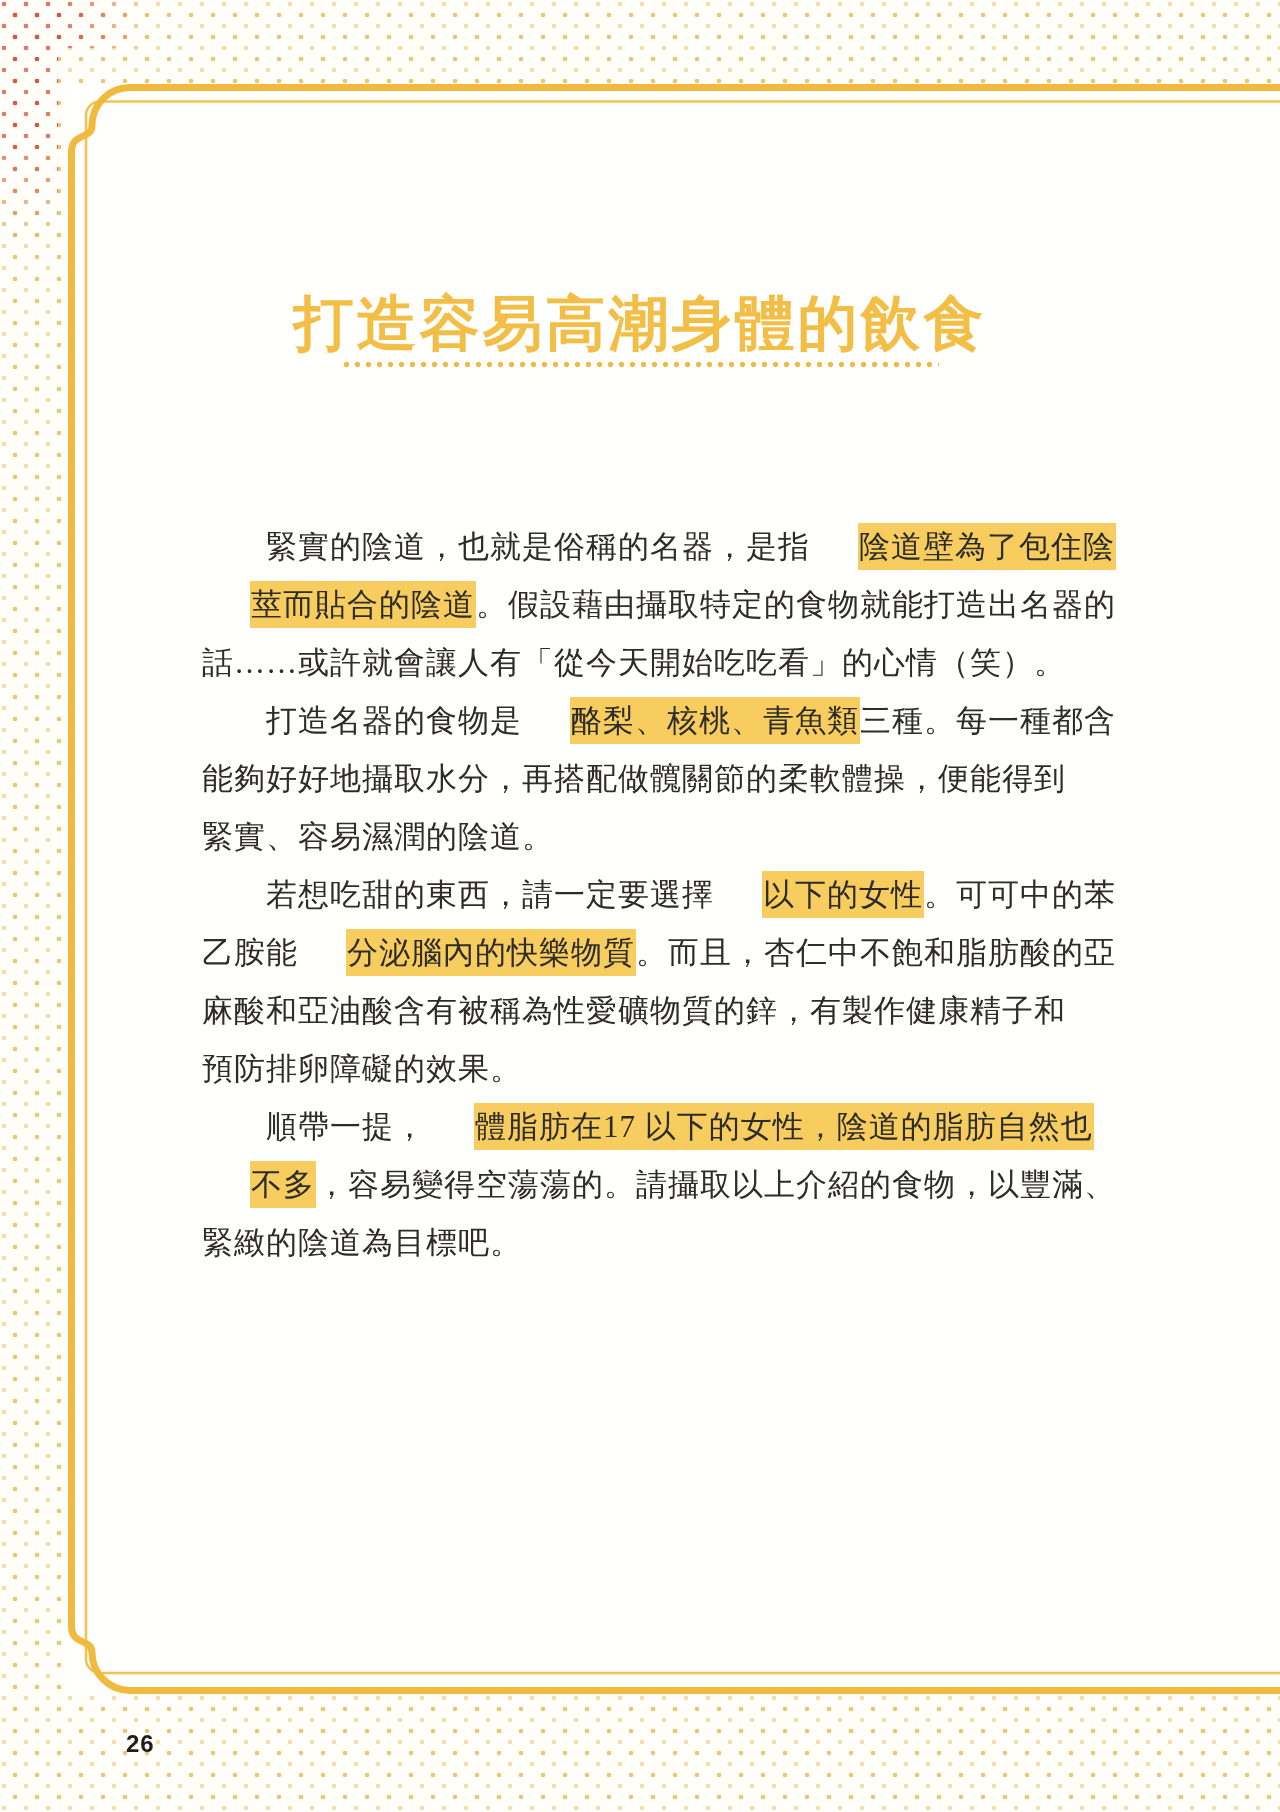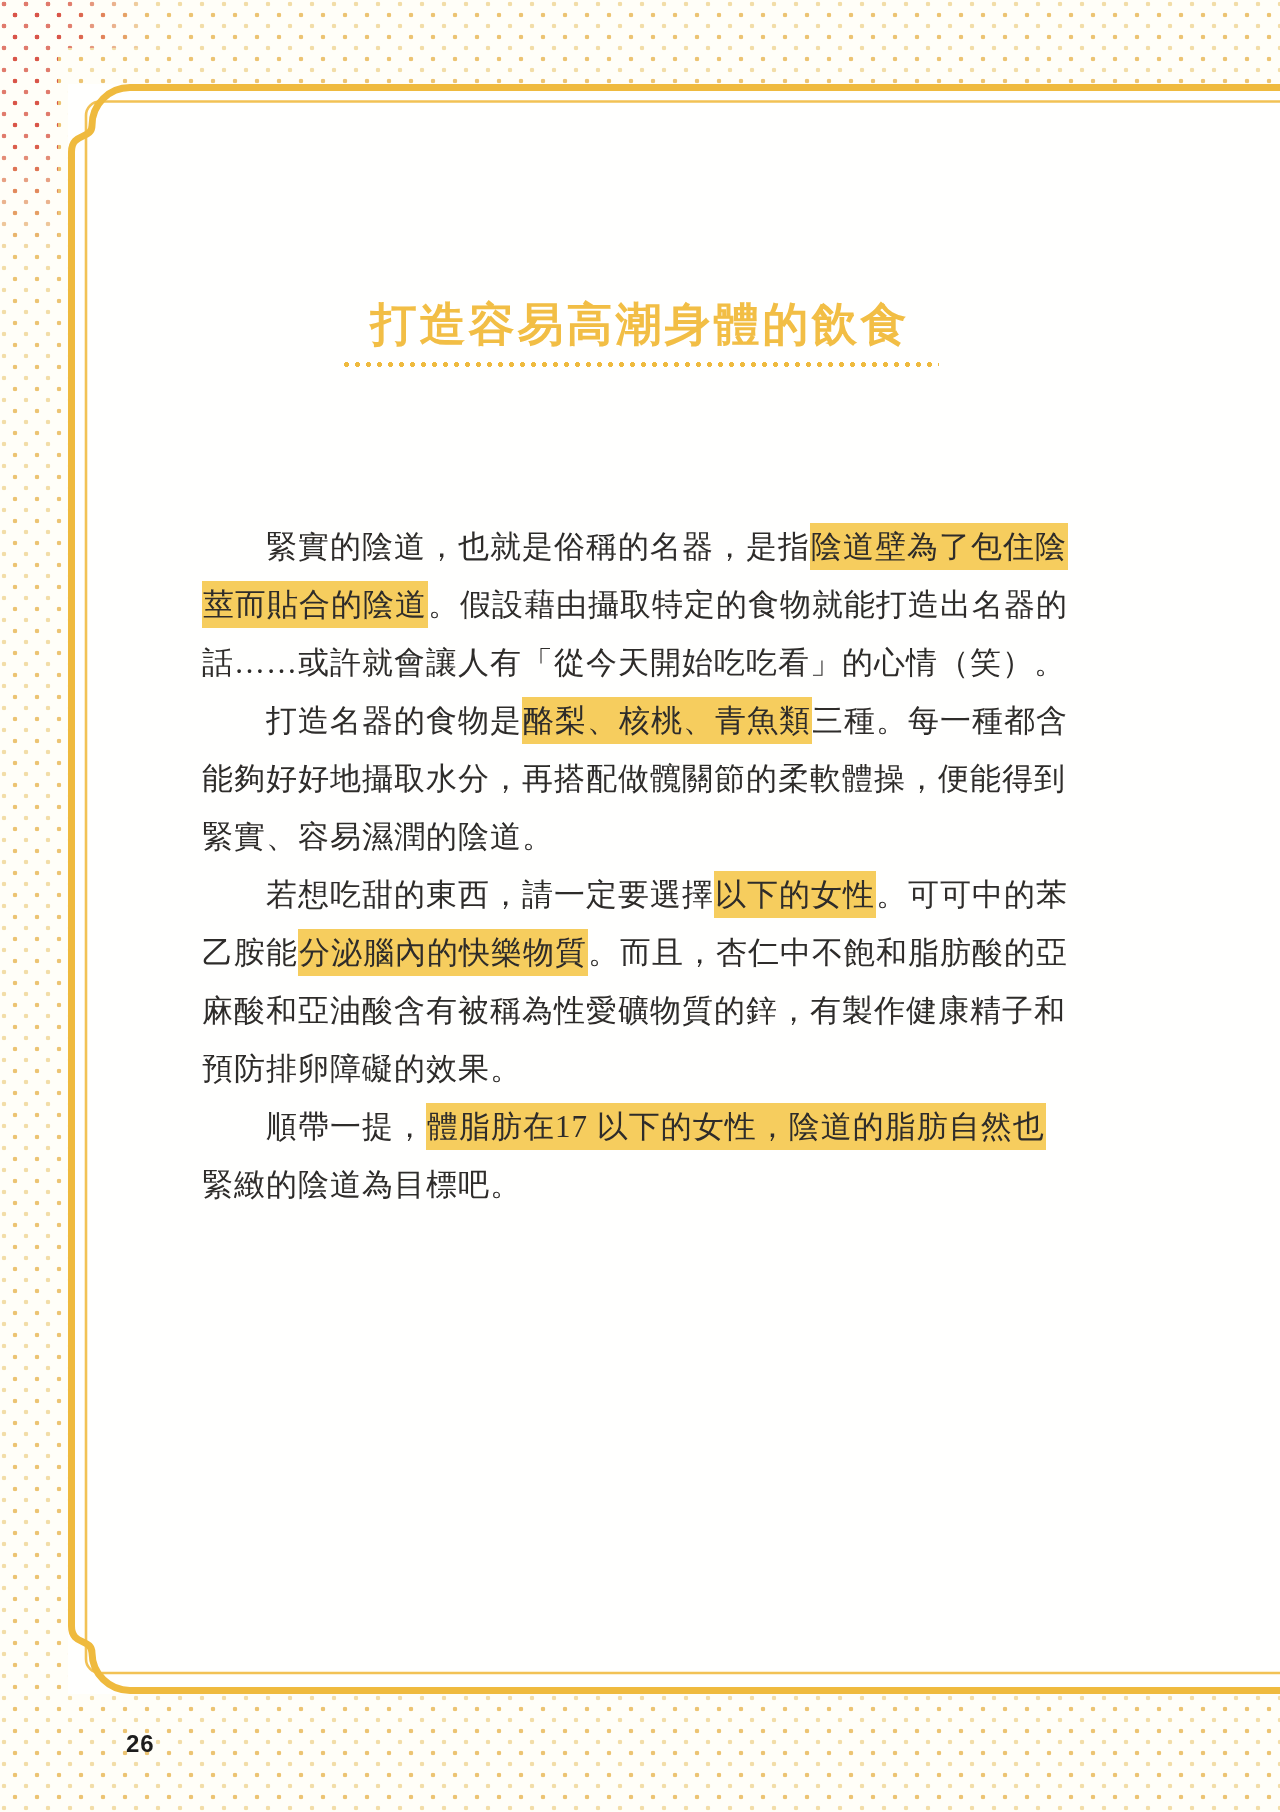--- a/index.html
+++ b/index.html
@@ -37,38 +37,39 @@
     position:absolute;left:68px;top:84px;width:1212px;height:1610px;
     background:#fffffe;
   }
   .frame-svg{position:absolute;left:0;top:0;}
   .title-wrap{
     position:absolute;left:0;top:296px;width:1280px;text-align:center;
   }
   .page-title{
     display:inline-block;
     font-family:"Liberation Sans","DejaVu Sans",sans-serif;
-    font-weight:bold;font-size:46px;line-height:56px;letter-spacing:3px;
+    font-weight:bold;font-size:60px;line-height:56px;letter-spacing:3px;
     color:#f2be45;
   }
   .title-underline{
     width:598px;height:7px;margin:9px auto 0 auto;
     background-image:radial-gradient(circle,#efba3e 2.4px,rgba(239,186,62,0) 2.8px);
     background-size:11px 7px;background-repeat:repeat-x;background-position:0 0;
   }
   .body-lines{
     position:absolute;left:202px;top:518px;width:880px;
     font-size:31px;color:#2e2c2a;letter-spacing:1px;
   }
   .line{height:58px;line-height:58px;white-space:nowrap;}
   .line.indent{padding-left:64px;}
   .seg{display:inline;text-align:right;}
   .seg.hl{
     background:#f6cd5e;
     padding:6px 1px;
+    margin-left:48px;
   }
   .page-number{
     position:absolute;left:126px;top:1730px;
     font-family:"Liberation Sans","DejaVu Sans",sans-serif;
     font-weight:bold;font-size:24px;color:#1d1d1d;letter-spacing:1px;
   }
 </style>
 </head>
 <body>
 
@@ -103,18 +104,19 @@
       <div class="line"><span class="seg hl">莖而貼合的陰道</span><span class="seg">。假設藉由攝取特定的食物就能打造出名器的</span></div>
       <div class="line"><span class="seg">話……或許就會讓人有「從今天開始吃吃看」的心情（笑）。</span></div>
       <div class="line indent"><span class="seg">打造名器的食物是</span><span class="seg hl">酪梨、核桃、青魚類</span><span class="seg">三種。每一種都含</span></div>
       <div class="line"><span class="seg">能夠好好地攝取水分，再搭配做髖關節的柔軟體操，便能得到</span></div>
       <div class="line"><span class="seg">緊實、容易濕潤的陰道。</span></div>
       <div class="line indent"><span class="seg">若想吃甜的東西，請一定要選擇</span><span class="seg hl">以下的女性</span><span class="seg">。可可中的苯</span></div>
       <div class="line"><span class="seg">乙胺能</span><span class="seg hl">分泌腦內的快樂物質</span><span class="seg">。而且，杏仁中不飽和脂肪酸的亞</span></div>
       <div class="line"><span class="seg">麻酸和亞油酸含有被稱為性愛礦物質的鋅，有製作健康精子和</span></div>
       <div class="line"><span class="seg">預防排卵障礙的效果。</span></div>
       <div class="line indent"><span class="seg">順帶一提，</span><span class="seg hl">體脂肪在17 以下的女性，陰道的脂肪自然也</span></div>
+      <div class="line"><span class="seg hl">不多</span><span class="seg">，容易變得空蕩蕩的。請攝取以上介紹的食物，以豐滿、</span></div>
       <div class="line"><span class="seg">緊緻的陰道為目標吧。</span></div>
     </div>
 
   <div class="page-number">26</div>
 
 </div>
 
 </body></html>

